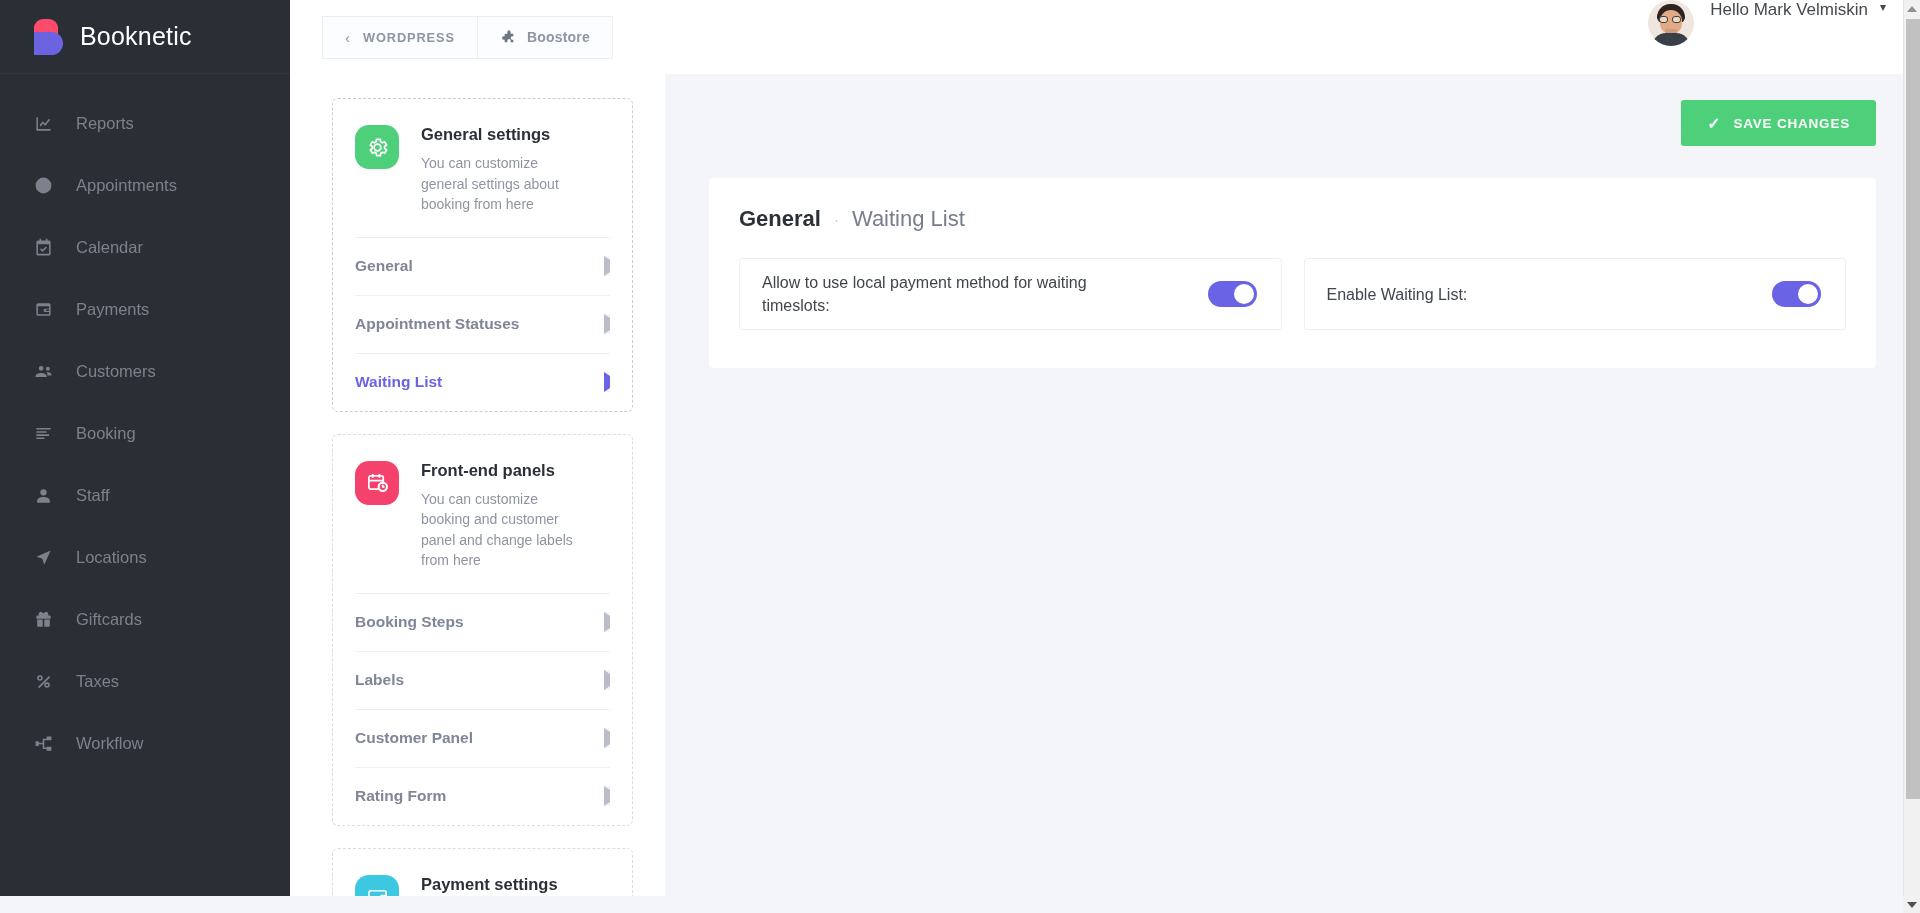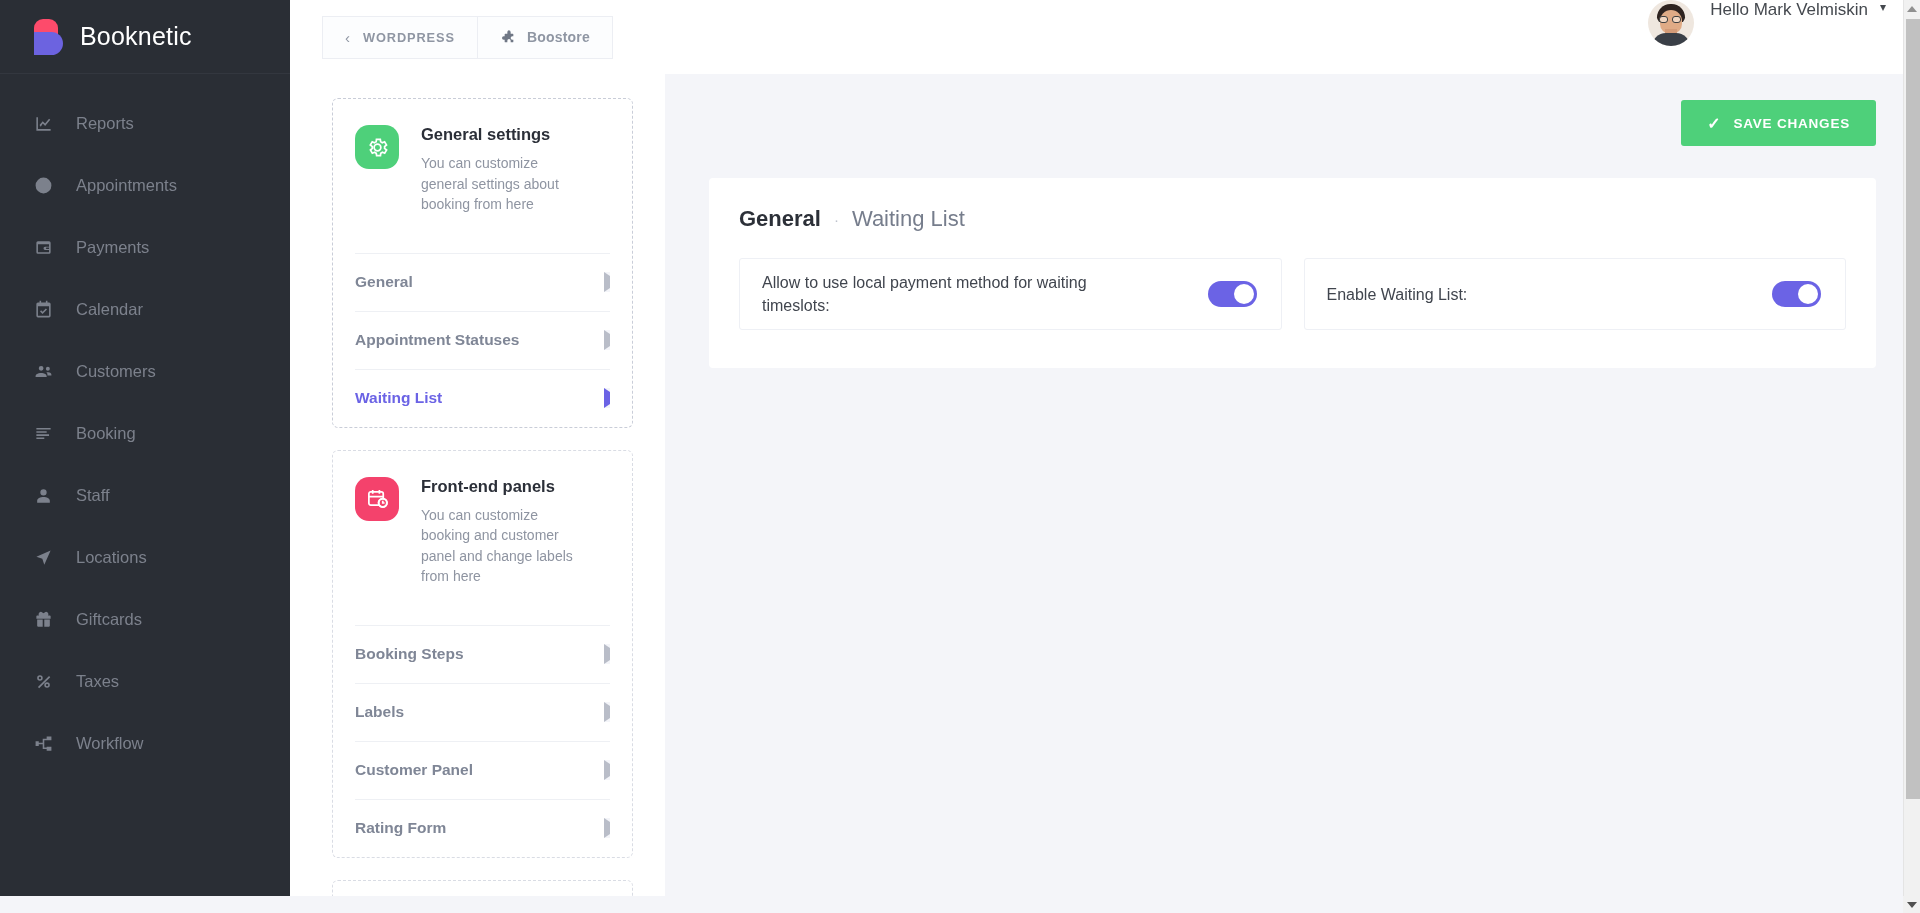--- a/index.html
+++ b/index.html
@@ -123,21 +123,21 @@
     overflow: hidden;
   }
   .scard {
     border: 1px dashed #d9dce4;
     border-radius: 6px;
     background: #ffffff;
     padding: 26px 22px 0 22px;
     margin-bottom: 22px;
   }
   .scard.active { border-color: #c9cdd8; }
-  .scard-head { display: flex; align-items: flex-start; padding-bottom: 38px; }
+  .scard-head { display: flex; align-items: flex-start; padding-bottom: 22px; }
   .scard-ico {
     width: 44px; height: 44px; border-radius: 14px;
     display: flex; align-items: center; justify-content: center;
     flex: 0 0 44px; margin-right: 22px;
   }
   .scard-ico svg { width: 23px; height: 23px; fill: none; stroke: #fff; stroke-width: 1.8; }
   .scard-title { font-size: 16.5px; font-weight: 700; color: #2b2f38; margin-bottom: 9px; }
   .scard-desc { font-size: 14px; line-height: 20.5px; color: #8e94a1; max-width: 160px; }
   .srow {
     display: flex; align-items: center; justify-content: space-between;
@@ -258,33 +258,33 @@
             <svg viewBox="0 0 24 24">
               <path d="M12 2a10 10 0 100 20 10 10 0 000-20zm1 10V6h-2v8h6v-2h-4z"></path>
             </svg>
           </span>
         <span class="nav-label">Appointments</span>
       </div>
 
       <div class="nav-item">
         <span class="nav-ico">
             <svg viewBox="0 0 24 24">
+              <path d="M7 1v2H5a2 2 0 00-2 2v15a2 2 0 002 2h14a2 2 0 002-2V5a2 2 0 00-2-2h-2V1h-2v2H9V1H7zm12 7v12H5V8h14zm-8.2 9.6L7.6 14.4 9 13l1.8 1.8L15 10.6l1.4 1.4-5.6 5.6z"></path>
+            </svg>
+          </span>
+        <span class="nav-label">Calendar</span>
+      </div>
+
+      <div class="nav-item">
+        <span class="nav-ico">
+            <svg viewBox="0 0 24 24">
               <path d="M3 6a2 2 0 012-2h14a2 2 0 012 2v12a2 2 0 01-2 2H5a2 2 0 01-2-2V6zm2 2v10h14v-3h-5a2 2 0 010-4h5V8H5zm11 4a1 1 0 100 2h3v-2h-3z"></path>
             </svg>
           </span>
         <span class="nav-label">Payments</span>
-      </div>
-
-      <div class="nav-item">
-        <span class="nav-ico">
-            <svg viewBox="0 0 24 24">
-              <path d="M7 1v2H5a2 2 0 00-2 2v15a2 2 0 002 2h14a2 2 0 002-2V5a2 2 0 00-2-2h-2V1h-2v2H9V1H7zm12 7v12H5V8h14zm-8.2 9.6L7.6 14.4 9 13l1.8 1.8L15 10.6l1.4 1.4-5.6 5.6z"></path>
-            </svg>
-          </span>
-        <span class="nav-label">Calendar</span>
       </div>
 
       <div class="nav-item">
         <span class="nav-ico">
             <svg viewBox="0 0 24 24">
               <path d="M9 11a3 3 0 100-6 3 3 0 000 6zm-7 7c0-2.3 3.1-4 7-4s7 1.7 7 4v1H2v-1zm15.5-7a2.5 2.5 0 100-5 2.5 2.5 0 000 5zm.5 2c2.5 0 4 1.3 4 3v1h-5v-1c0-1.2-.5-2.2-1.4-3H18z"></path>
             </svg>
           </span>
         <span class="nav-label">Customers</span>
       </div>

